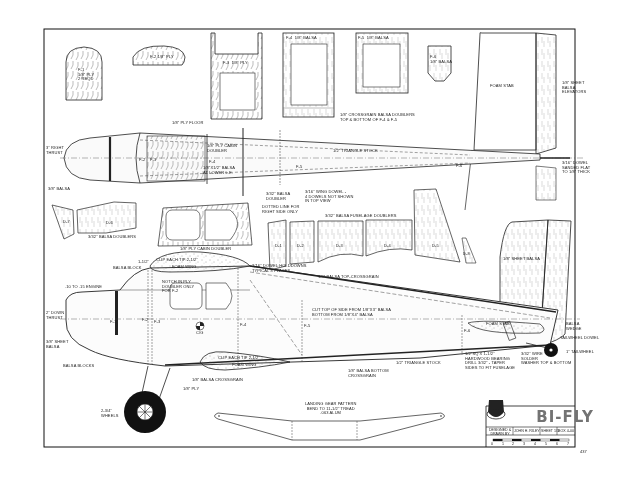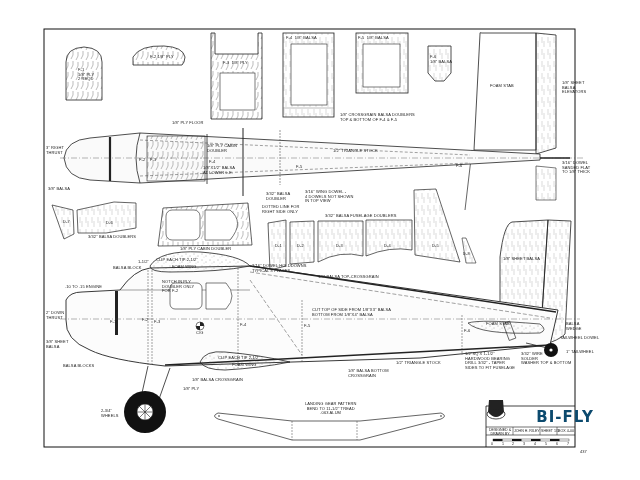--- a/index.html
+++ b/index.html
@@ -1,19 +1,19 @@
 <!DOCTYPE html>
 <html><head>
 <meta charset="utf-8">
 <style>
   html,body{margin:0;padding:0;background:#fff;}
   body{width:640px;height:480px;position:relative;overflow:hidden;font-family:"Liberation Sans",sans-serif;}
   #plan{position:absolute;left:0;top:0;width:640px;height:480px;}
   .lbl{position:absolute;font-family:"Liberation Sans",sans-serif;font-size:4px;line-height:4.6px;color:#222;white-space:pre;letter-spacing:0.1px;}
-  .tb-title{position:absolute;left:530px;top:408px;width:70px;text-align:center;font-family:"DejaVu Sans",sans-serif;font-weight:bold;font-size:15px;color:#0c4a6e;letter-spacing:1px;}
+  .tb-title{position:absolute;left:530px;top:408px;width:70px;text-align:center;font-family:"DejaVu Sans",sans-serif;font-weight:bold;font-size:15px;color:#737373;letter-spacing:1px;}
   .tb-cell{position:absolute;font-size:3.6px;line-height:4px;color:#222;text-align:center;white-space:pre;}
   .page-num{position:absolute;left:603px;top:446px;font-size:4px;color:#222;}
 </style>
 </head>
 <body>
 
 <svg id="plan" viewBox="0 0 640 480" xmlns="http://www.w3.org/2000/svg">
   <defs>
     <pattern id="wood" width="10" height="10" patternUnits="userSpaceOnUse">
       <path d="M1 9 Q4 5 3 1 M6 10 Q9 6 8 2" stroke="#555" stroke-width="0.4" fill="none"></path>

